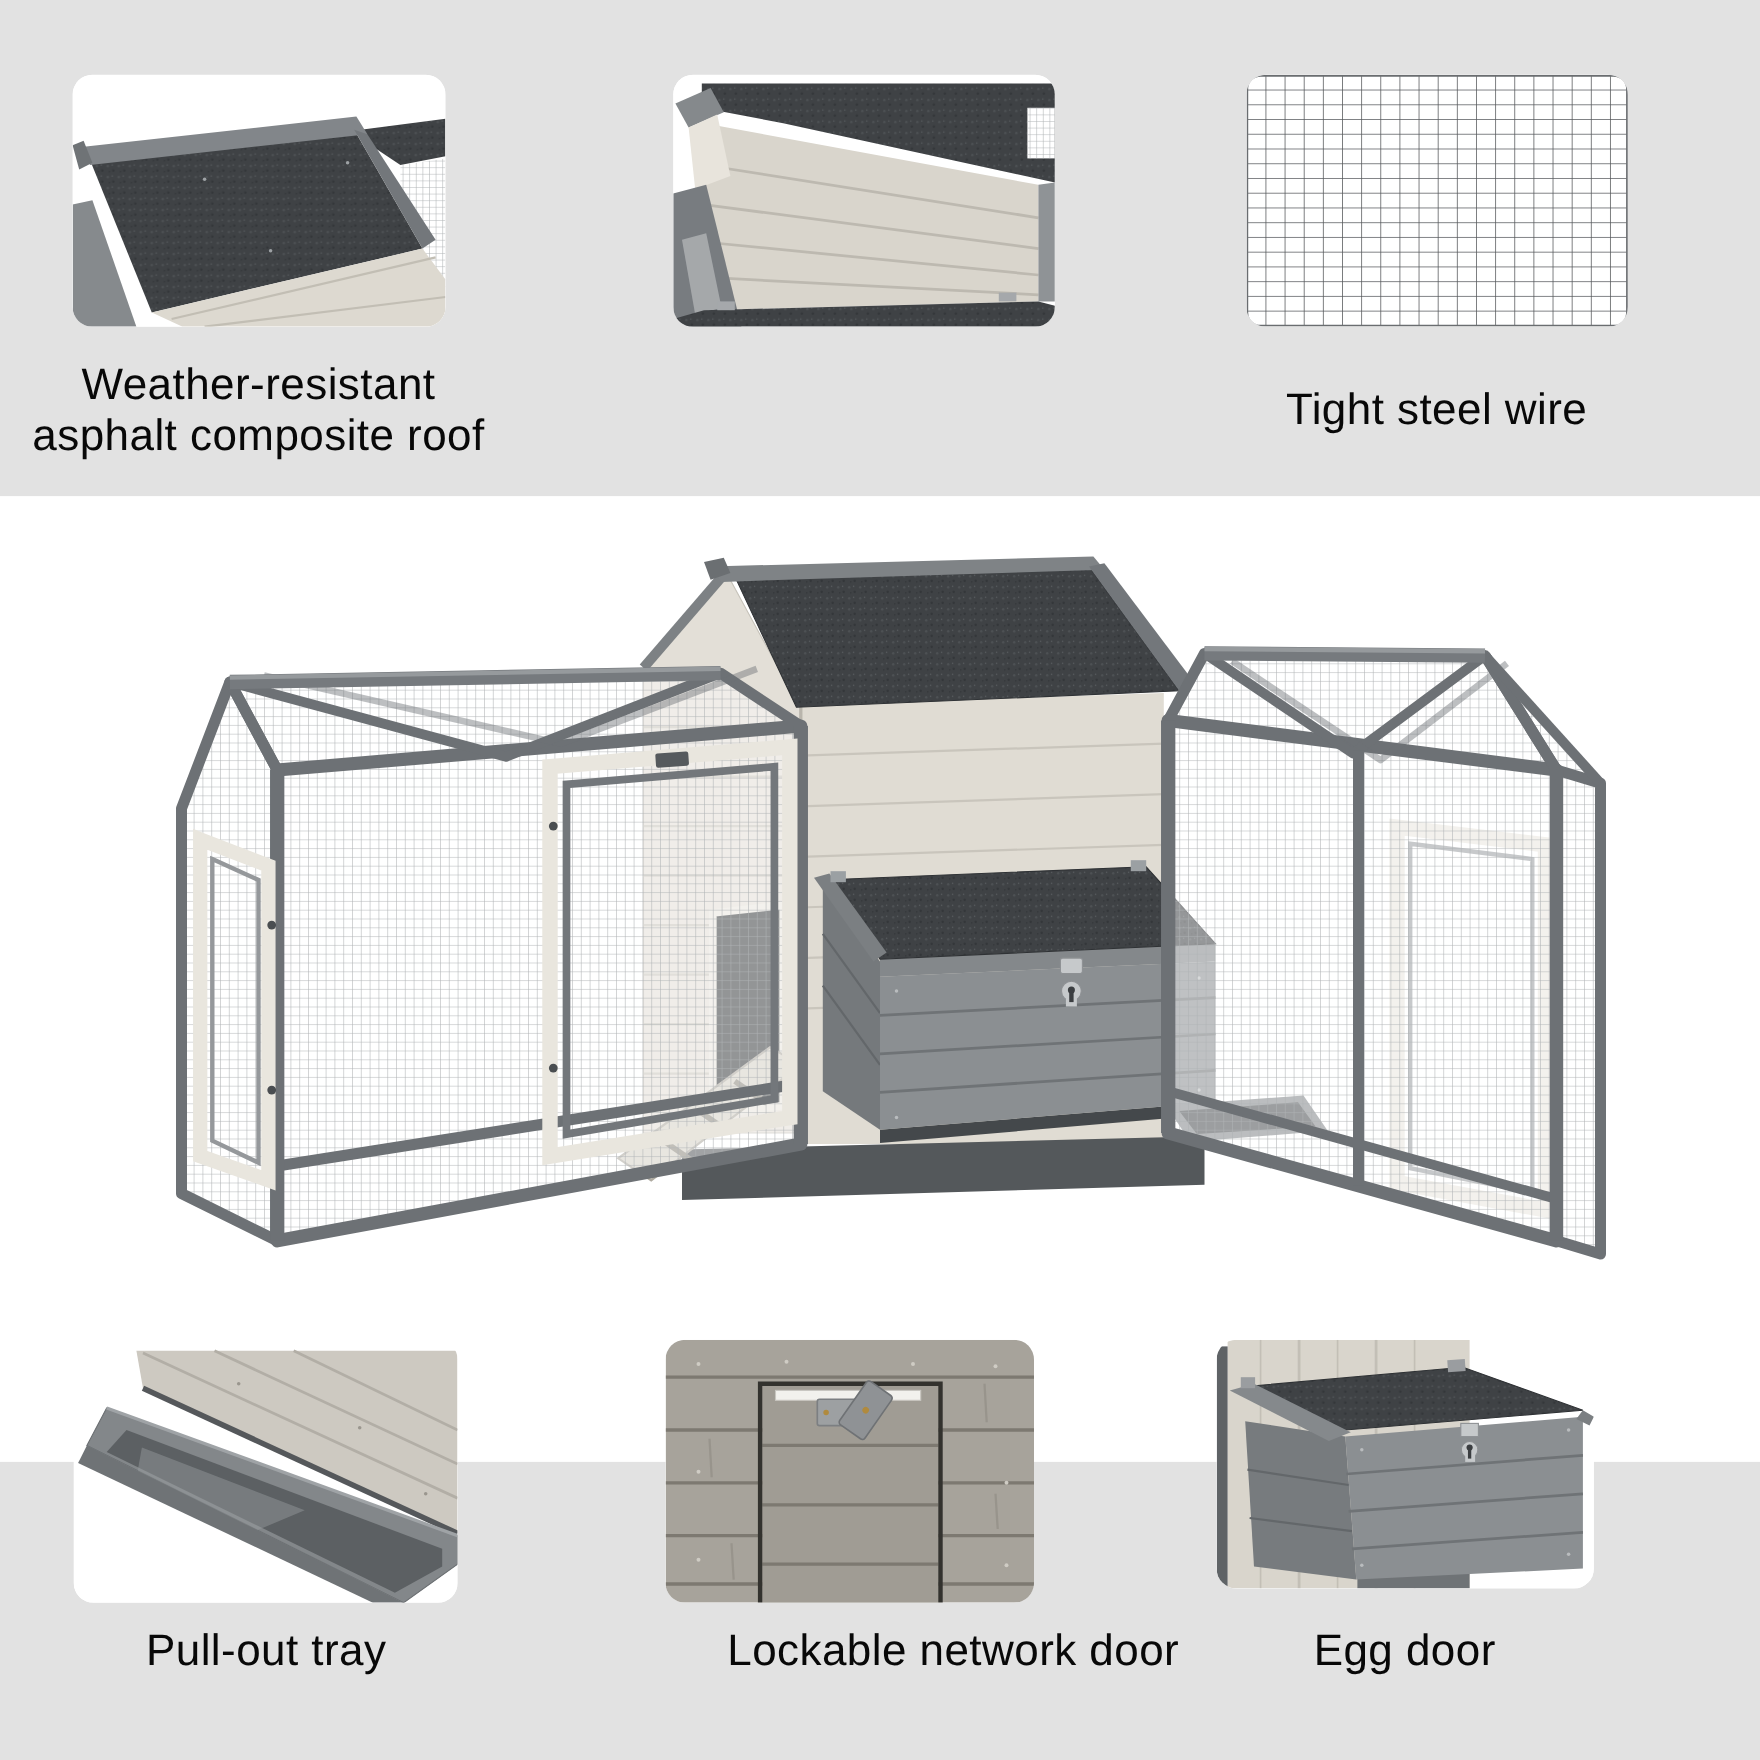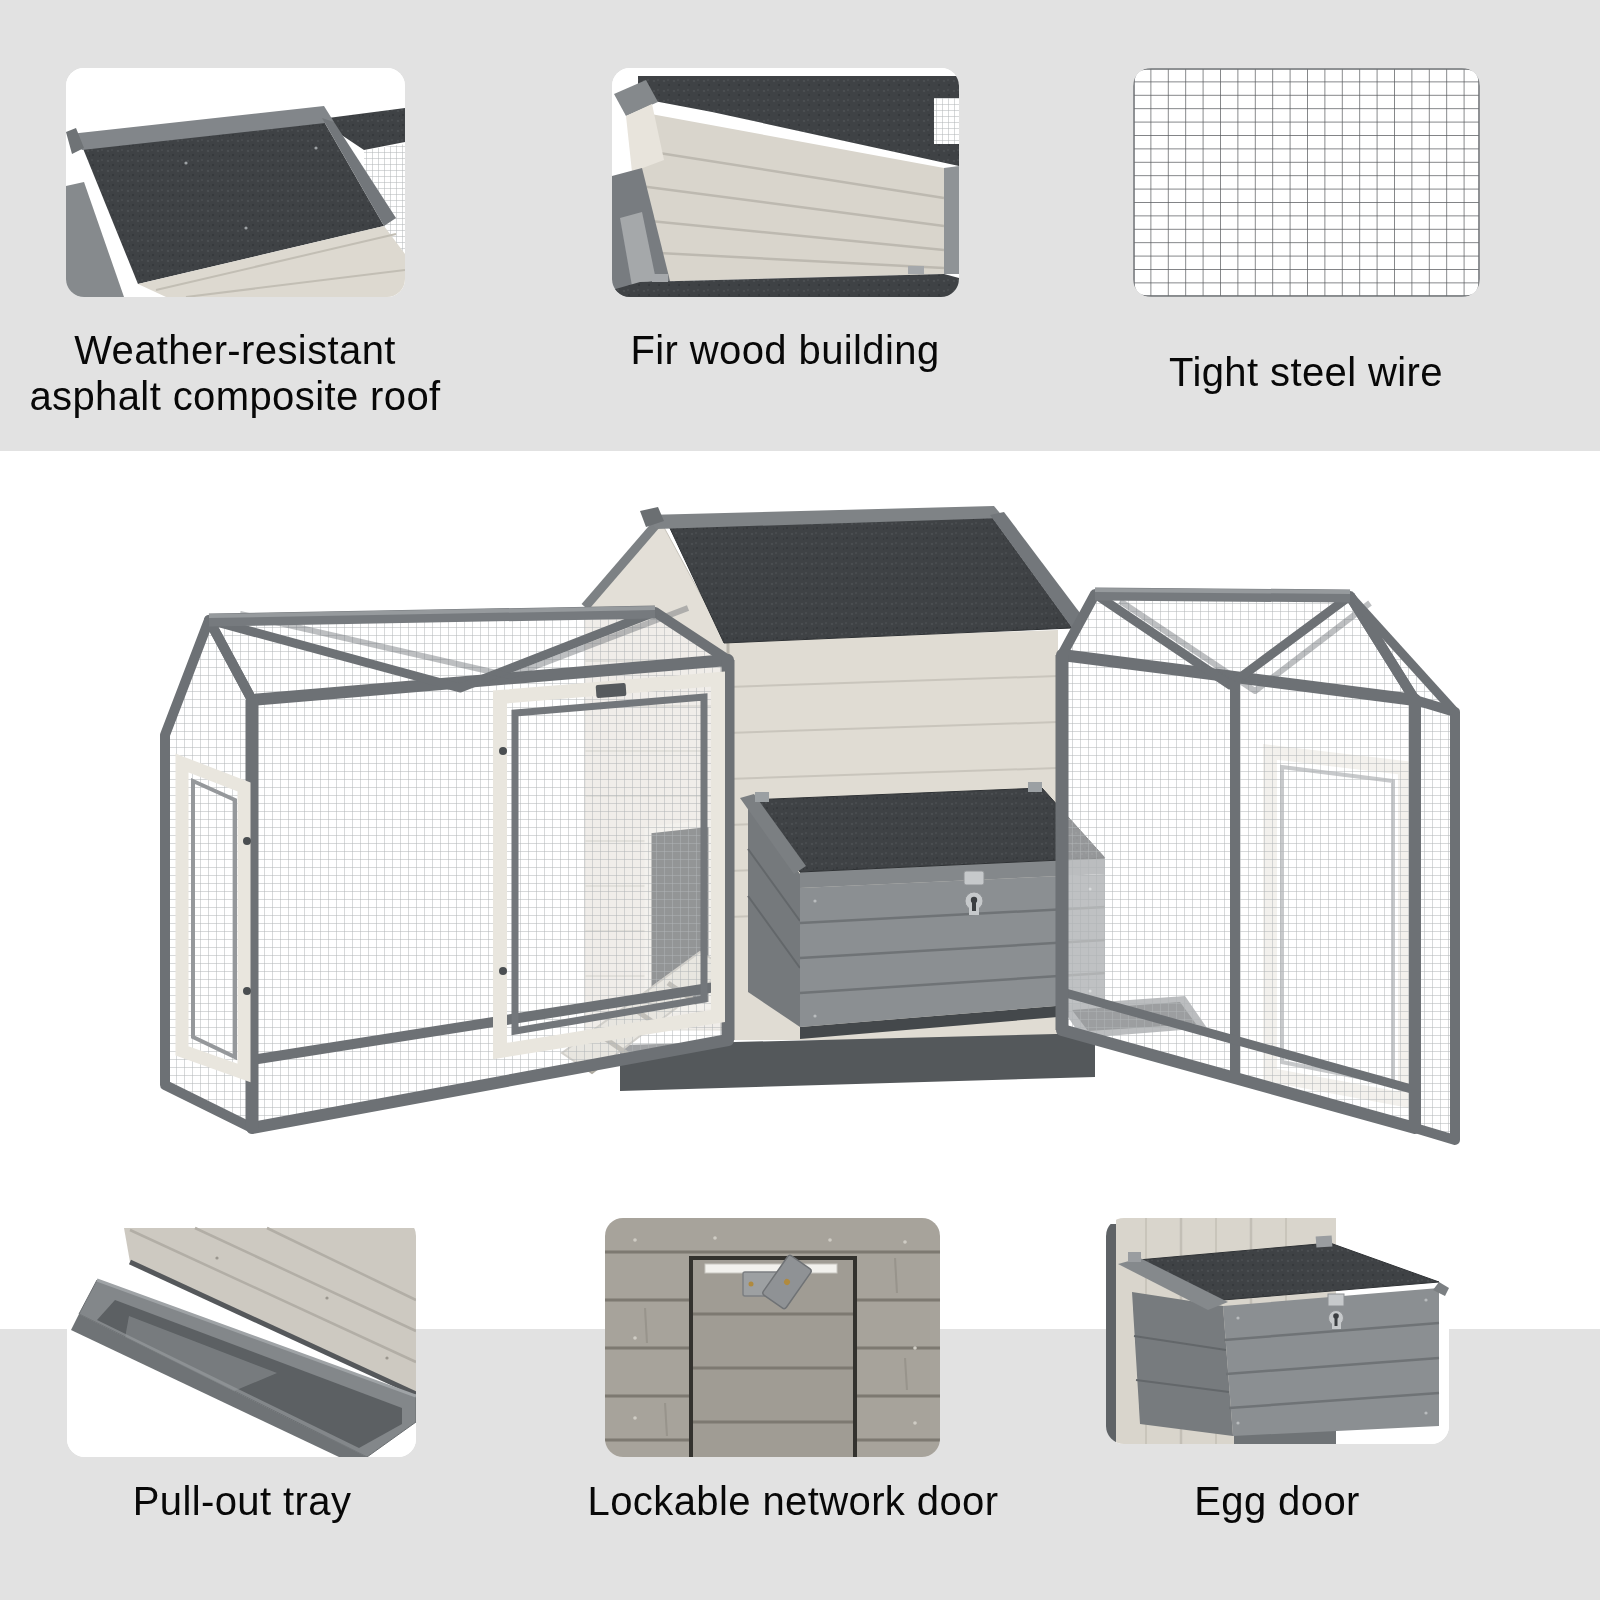--- a/index.html
+++ b/index.html
@@ -27,21 +27,21 @@
 
   .caption{
     position:absolute;width:600px;text-align:center;
     font-size:40px;line-height:46px;color:#080808;letter-spacing:0.4px;
   }
   .caption span{display:block;}
   #cap-roof{left:-65px;top:327px;}
   #cap-wood{left:485px;top:327px;}
   #cap-wire{left:1006px;top:349px;}
   #cap-tray{left:-58px;top:1478px;}
-  #cap-door{left:493px;top:1478px;}
+  #cap-door{left:472px;top:1478px;text-align:right;}
   #cap-egg{left:977px;top:1478px;}
 </style>
 </head>
 <body>
 
 <div class="band" id="band-top"></div>
 <div class="band" id="band-bottom"></div>
 
 <div class="card" id="card-roof">
   <svg viewBox="0 0 339 229">
@@ -396,21 +396,20 @@
       </g>
     </g>
   </svg>
 </div>
 
 <div class="caption" id="cap-roof">
   <span>Weather-resistant</span>
   <span>asphalt composite roof</span>
 </div>
 <div class="caption" id="cap-wood">
-  <span>Fir wood building</span>
 </div>
 <div class="caption" id="cap-wire">
   <span>Tight steel wire</span>
 </div>
 <div class="caption" id="cap-tray">
   <span>Pull-out tray</span>
 </div>
 <div class="caption" id="cap-door">
   <span>Lockable network door</span>
 </div>

